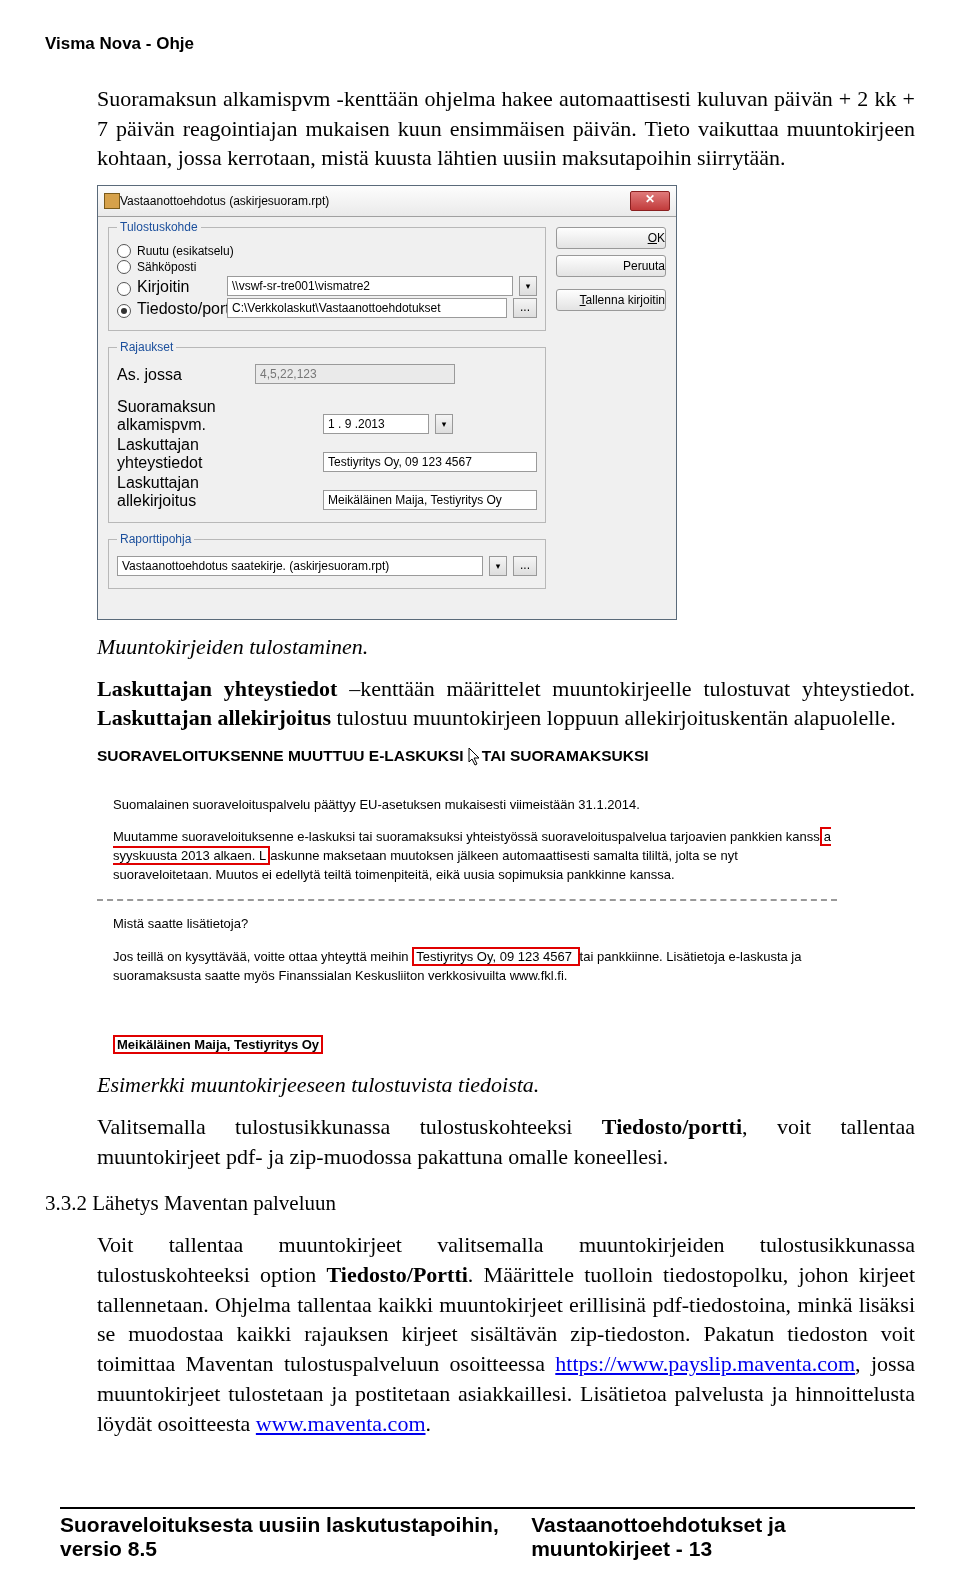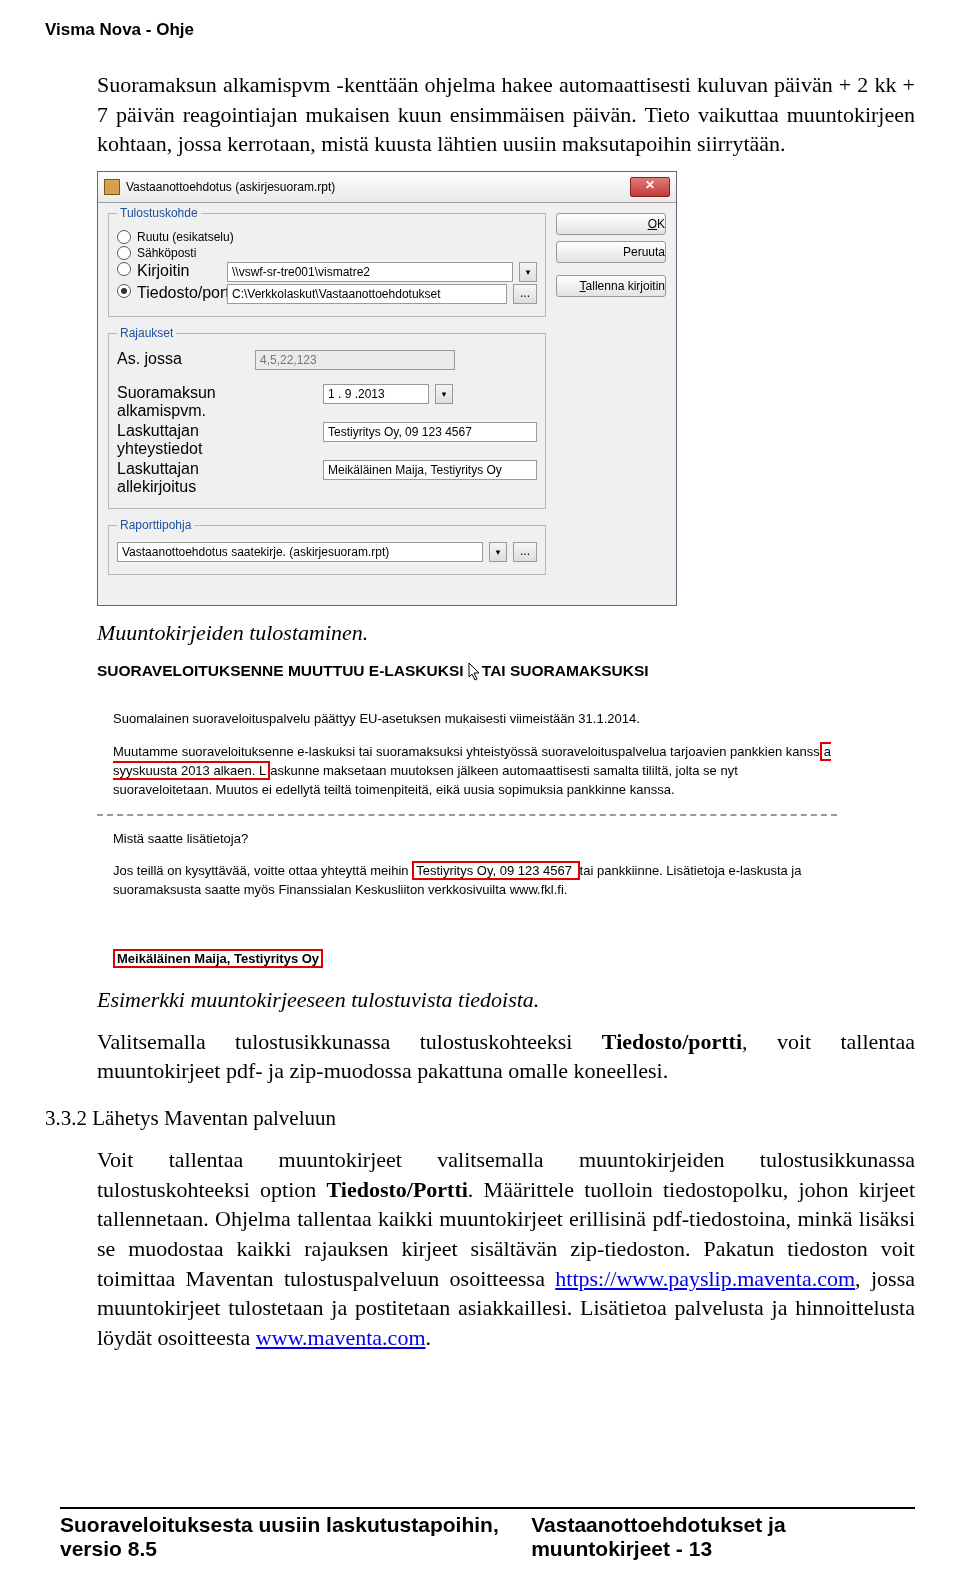--- a/index.html
+++ b/index.html
@@ -1,33 +1,33 @@
 <!DOCTYPE html>
 <html><head>
 <meta charset="utf-8">
 <style>
   body{margin:0;font-family:"Times New Roman",serif;background:#fff;color:#000}
   .page{width:960px;margin:0 auto;position:relative;min-height:1583px;box-sizing:border-box;padding:0 45px}
-  .hdr-title{font-family:Arial,sans-serif;font-weight:bold;font-size:17px;padding-top:20px}
+  .hdr-title{font-family:Arial,sans-serif;font-weight:bold;font-size:17px;padding-top:34px}
   .content{padding:30px 0 0 52px}
   .p{font-size:22px;line-height:1.35;text-align:justify;margin:0 0 12px 0}
   .bold{font-weight:bold}
   .italic{font-style:italic}
   .dialog{width:578px;margin:8px 0 12px 0;border:1px solid #5a6a7a;font-family:"Segoe UI",Tahoma,sans-serif;font-size:12px;background:#f0f0f0;color:#000}
   .dlg-title{background:linear-gradient(to bottom,#fdfdfd,#eaeaea);border-bottom:1px solid #a0a0a0;padding:5px 6px;display:flex;align-items:center;justify-content:space-between}
-  .dlg-title-left{display:flex;align-items:center;gap:6px}
+  .dlg-title-left{display:flex;align-items:center;}
   .dlg-app-icon{width:16px;height:16px;background:#d6a14a;border:1px solid #7a5a1a;box-sizing:border-box}
   .dlg-close{width:38px;height:18px;background:linear-gradient(to bottom,#e07a7a,#c13b3b);border:1px solid #8a2020;border-radius:2px;color:#fff;text-align:center;line-height:14px;font-family:Arial;font-weight:bold;font-size:12px}
   .dlg-body{padding:10px 10px 14px 10px;display:flex;gap:10px}
   .dlg-left{flex:1}
   .dlg-right{width:110px;display:flex;flex-direction:column;gap:6px}
   .win-btn{background:linear-gradient(to bottom,#fefefe,#e3e3e3);border:1px solid #999;border-radius:3px;padding:3px 0;text-align:right;font-size:12px}
   .grp{border:1px solid #b8b8b8;border-radius:0;margin-bottom:16px;position:relative;padding:14px 8px 10px 8px;background:#f0f0f0}
   .grp-ttl{position:absolute;top:-8px;left:8px;background:#f0f0f0;padding:0 3px;color:#1b4f9c;font-size:12px}
-  .row{display:flex;align-items:flex-start;gap:6px;margin:2px 0}
+  .row{display:flex;align-items:flex-end;gap:6px;margin:2px 0}
   .radio{width:12px;height:12px;border:1px solid #555;border-radius:50%;background:#fff;display:inline-flex;align-items:center;justify-content:center}
   .radio.sel::after{content:"";width:6px;height:6px;border-radius:50%;background:#333}
   .lbl{width:132px;font-size:16px}
   .inp{border:1px solid #9a9a9a;background:#fff;padding:2px 4px;font-size:12px;flex:1}
   .inp.dis{background:#eaeaea;color:#777}
   .dd-arrow{width:16px;height:18px;border:1px solid #999;background:linear-gradient(to bottom,#f5f5f5,#ddd);display:flex;align-items:center;justify-content:center;font-size:9px}
   .dots{width:22px;height:18px;border:1px solid #999;background:linear-gradient(to bottom,#f5f5f5,#ddd);text-align:center;line-height:16px;font-size:12px}
   .snippet{width:740px;margin:2px 0 16px 0;font-family:Arial,sans-serif;font-size:13px;color:#000;line-height:1.45}
   .snippet h4{font-family:Arial,sans-serif;font-weight:bold;font-size:15.5px;margin:6px 0 22px 0}
   .snippet .cursor{display:inline-block;vertical-align:text-top}
@@ -121,20 +121,24 @@
         <div class="dlg-right">
           <div class="win-btn"><u>O</u><span></span>K</div>
           <div class="win-btn">Peruuta</div>
           <div class="win-btn" style="margin-top:6px"><u>T</u>allenna kirjoitin</div>
         </div>
       </div>
     </div>
 
     <p class="p italic">Muuntokirjeiden tulostaminen.</p>
 
+    <p class="p">
+      <span class="bold">Laskuttajan yhteystiedot</span><span> –kenttään määrittelet muuntokirjeelle tulostuvat yhteystiedot. </span>
+      <span class="bold">Laskuttajan allekirjoitus</span><span> tulostuu muuntokirjeen loppuun allekirjoituskentän alapuolelle.</span>
+    </p>
 
     <div class="snippet">
       <h4>
         <span></span>SUORAVELOITUKSENNE MUUTTUU E-LASKUKSI <span class="cursor"><svg width="14" height="20" viewBox="0 0 14 20">
               <path d="M1 1 L1 15 L4 12 L7 18 L9 17 L6 11 L11 11 Z" fill="#fff" stroke="#000" stroke-width="1"></path>
             </svg></span>TAI SUORAMAKSUKSI
       </h4>
       <p>Suomalainen suoraveloituspalvelu päättyy EU-asetuksen mukaisesti viimeistään 31.1.2014.</p>
       <p>
         <span>Muutamme suoraveloituksenne e-laskuksi tai suoramaksuksi yhteistyössä suoraveloituspalvelua tarjoavien pankkien kanss</span><span class="redbox">a syyskuusta 2013 alkaen. L</span><span>askunne maksetaan muutoksen jälkeen automaattisesti samalta tililtä, jolta se nyt suoraveloitetaan. Muutos ei edellytä teiltä toimenpiteitä, eikä uusia sopimuksia pankkinne kanssa.</span>

